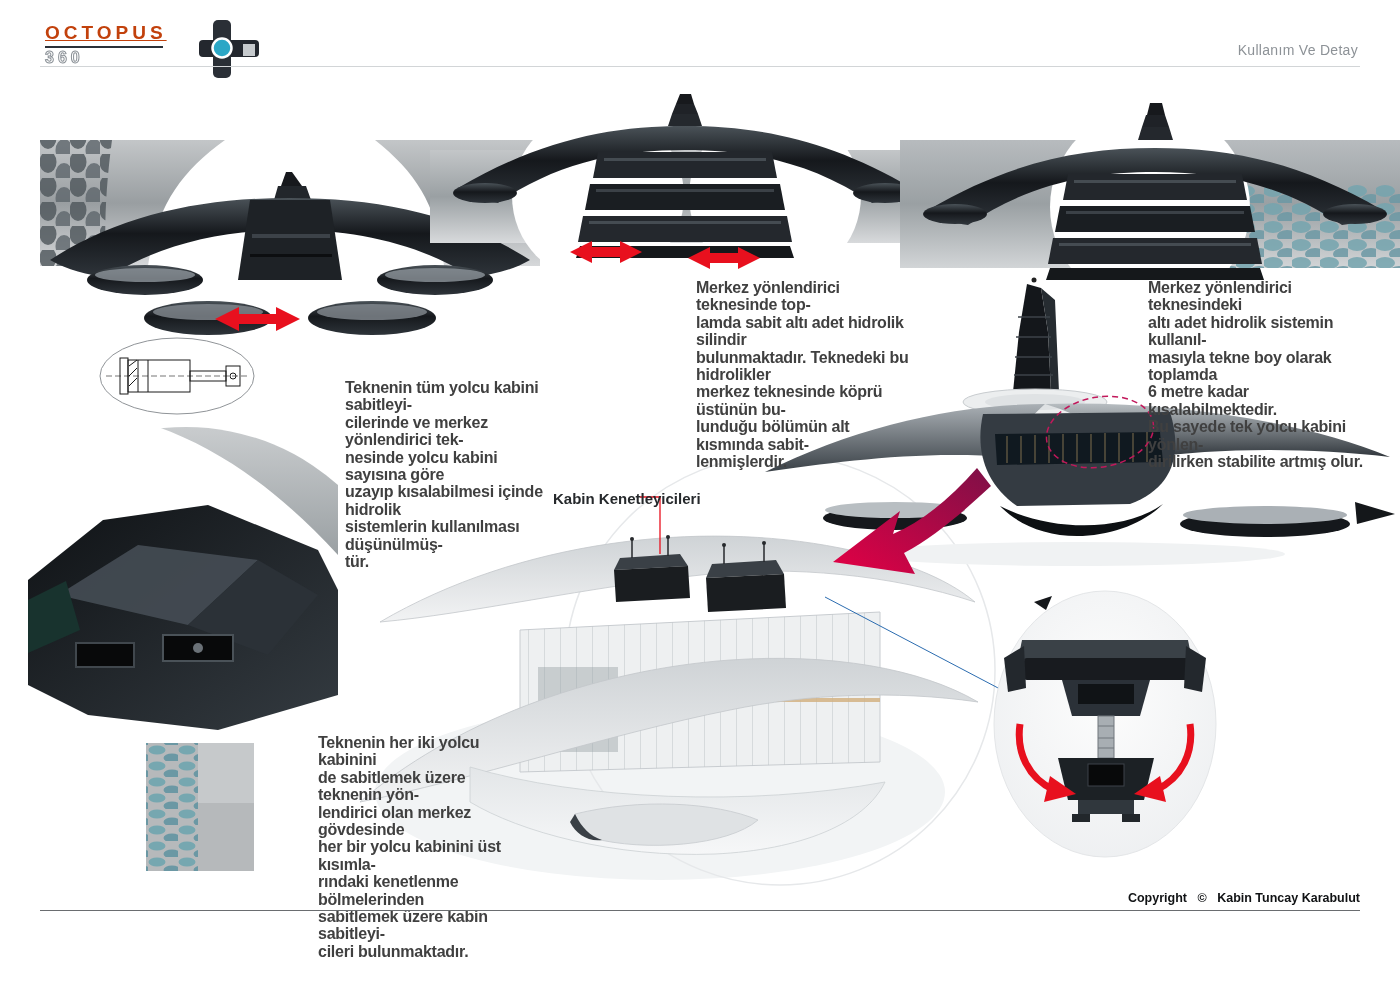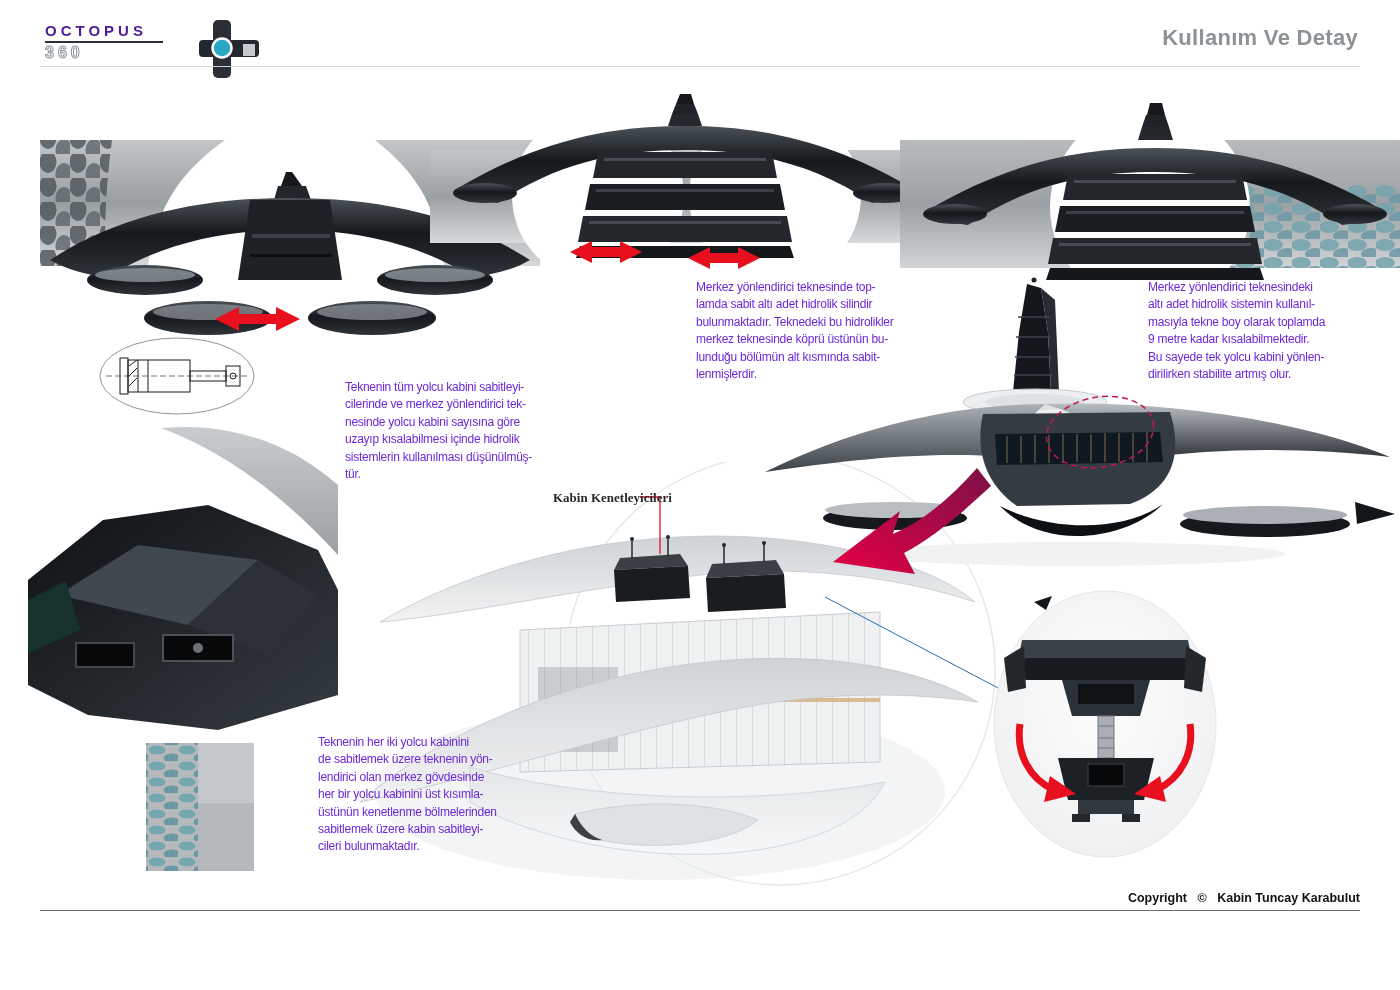--- a/index.html
+++ b/index.html
@@ -5,42 +5,42 @@
   * { margin:0; padding:0; box-sizing:border-box; }
   html,body { background:#ffffff; }
   body {
     width:1400px; height:990px; position:relative; overflow:hidden;
     font-family:"Liberation Sans", sans-serif;
   }
   .abs { position:absolute; }
 
   
   .logo-block { position:absolute; left:45px; top:22px; width:220px; }
-  .logo-word { font-size:15px; font-weight:bold; letter-spacing:4px; color:#4c1d95; display:block; }
+  .logo-word { font-size:19px; font-weight:bold; letter-spacing:4px; color:#c2410c; display:block;text-decoration:underline; }
   .logo-rule { width:118px; height:2px; background:#2a3038; margin-top:2px; }
   .logo-sub { display:block; width:118px; text-align:left; font-size:16px; font-weight:bold;
               letter-spacing:4px; color:#ffffff; -webkit-text-stroke:1px #8a9096; margin-top:1px; }
   .logo-mark { position:absolute; left:152px; top:-4px; }
-  .page-title { position:absolute; right:42px; top:25px; font-size:22px; font-weight:bold;
+  .page-title { position:absolute; right:42px; top:42px; font-size:14px; font-weight:normal;
                 color:#8d9297; letter-spacing:.3px; }
   .header-rule { position:absolute; left:40px; top:66px; width:1320px; height:1px; background:#d2d5d7; }
 
   
   .footer-rule { position:absolute; left:40px; top:910px; width:1320px; height:1px; background:#6a6d70; }
   .copyright { position:absolute; right:40px; top:891px; font-size:12.5px; font-weight:bold; color:#101214; }
   .copyright span { margin-left:7px; }
 
   
-  .note { position:absolute; font-size:12px; font-weight:normal; color:#6d28d9;
+  .note { position:absolute; font-size:16px; font-weight:bold; color:#404040;
           line-height:17.4px; white-space:pre-line; letter-spacing:-0.25px; }
   .note-left   { left:345px;  top:379px; width:215px; }
   .note-center { left:696px;  top:279px; width:215px; }
   .note-right  { left:1148px; top:279px; width:215px; }
   .note-bottom { left:318px;  top:734px; width:215px; }
-  .cabin-label { position:absolute; left:553px; top:490px; font-size:13px; font-weight:bold; color:#26292c;font-family:Liberation Serif, serif; }
+  .cabin-label { position:absolute; left:553px; top:490px; font-size:15px; font-weight:bold; color:#26292c; }
 
   svg { display:block; }
 </style>
 </head>
 <body>
 
 <div class="logo-block">
   <span class="logo-word">OCTOPUS</span>
   <div class="logo-rule"></div>
   <span class="logo-sub">360</span>
@@ -370,34 +370,34 @@
 
 <div class="note note-center">Merkez yönlendirici teknesinde top-
 lamda sabit altı adet hidrolik silindir
 bulunmaktadır. Teknedeki bu hidrolikler
 merkez teknesinde köprü üstünün bu-
 lunduğu bölümün alt kısmında sabit-
 lenmişlerdir.</div>
 <div class="note note-right">Merkez yönlendirici teknesindeki
 altı adet hidrolik sistemin kullanıl-
 masıyla tekne boy olarak toplamda
-9 metre kadar kısalabilmektedir.
+6 metre kadar kısalabilmektedir.
 Bu sayede tek yolcu kabini yönlen-
 dirilirken stabilite artmış olur.</div>
 <div class="note note-left">Teknenin tüm yolcu kabini sabitleyi-
 cilerinde ve merkez yönlendirici tek-
 nesinde yolcu kabini sayısına göre
 uzayıp kısalabilmesi içinde hidrolik
 sistemlerin kullanılması düşünülmüş-
 tür.</div>
 <div class="note note-bottom">Teknenin her iki yolcu kabinini
 de sabitlemek üzere teknenin yön-
 lendirici olan merkez gövdesinde
 her bir yolcu kabinini üst kısımla-
-üstünün kenetlenme bölmelerinden
+rındaki kenetlenme bölmelerinden
 sabitlemek üzere kabin sabitleyi-
 cileri bulunmaktadır.</div>
 <div class="cabin-label">Kabin Kenetleyicileri</div>
 
 <div class="footer-rule"></div>
 <div class="copyright">
   <span>Copyright</span>
   <span>©</span>
   <span>Kabin Tuncay Karabulut</span>
 </div>

